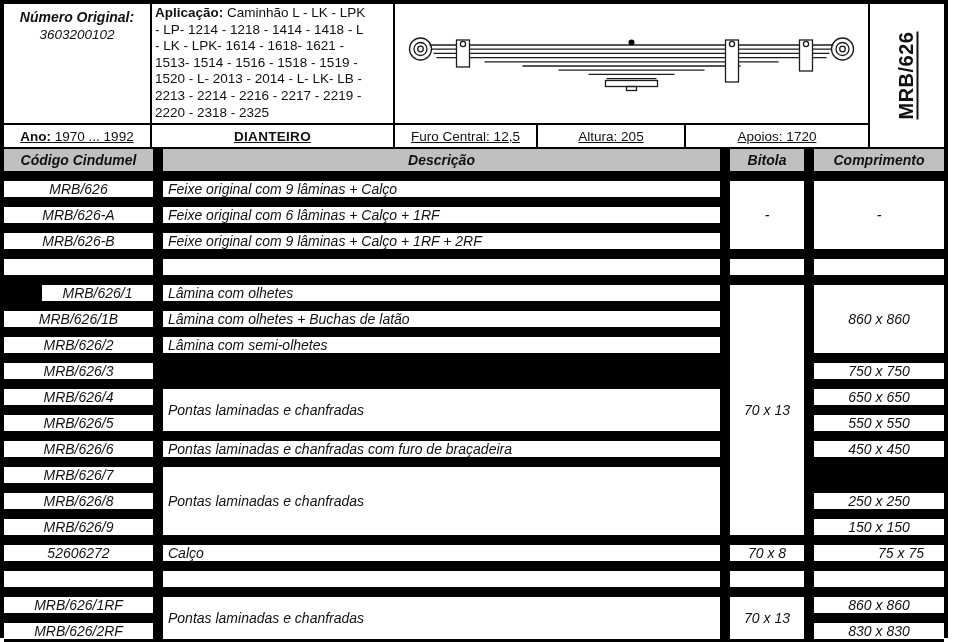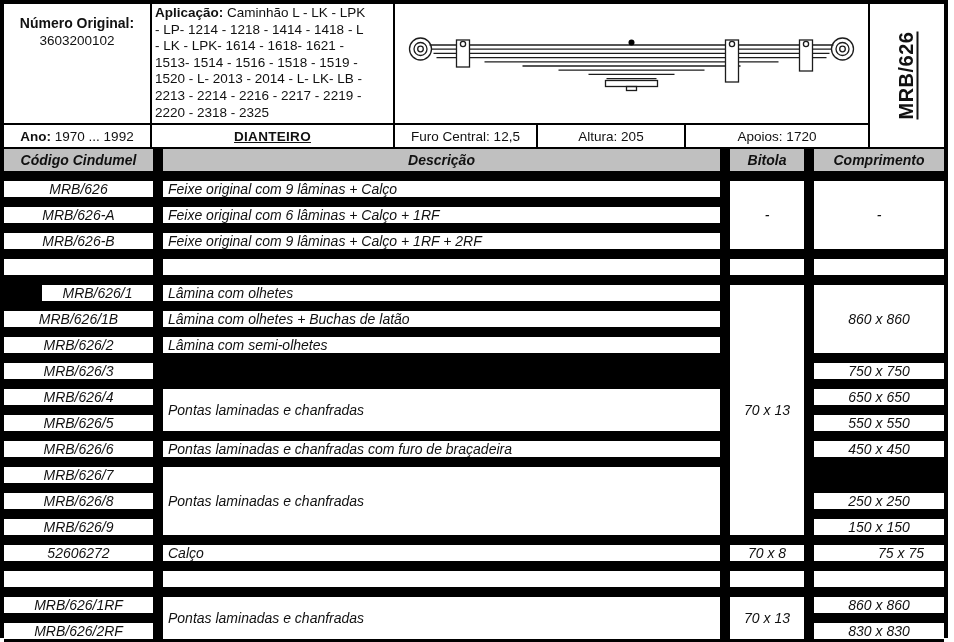--- a/index.html
+++ b/index.html
@@ -4,22 +4,22 @@
 <style>
   html,body{margin:0;padding:0;background:#fff;}
   body{width:954px;height:642px;position:relative;font-family:"Liberation Sans",sans-serif;color:#111;}
   #frame{position:absolute;left:0;top:0;width:948px;height:638px;box-sizing:border-box;
          border:4px solid #000;background:#000;display:flex;flex-direction:column;row-gap:2px;}
 
   
   #topgrid{display:grid;grid-template-columns:146px 241px 141px 146px 1fr 74px;
            grid-template-rows:119px 22px;gap:2px;background:#000;flex:0 0 143px;}
   .cell{background:#fff;overflow:hidden;}
-  .vcenter{display:flex;align-items:center;justify-content:center;}
-  #numero{grid-column:1;grid-row:1;text-align:center;padding-top:11px;font-size:13.5px;line-height:17px;}
+  .vcenter{display:flex;align-items:center;justify-content:center;text-decoration:underline;}
+  #numero{grid-column:1;grid-row:1;text-align:center;padding-top:5px;font-size:13.5px;line-height:17px;font-style:italic;}
   #numero b{font-size:14px;}
   #aplicacao{grid-column:2;grid-row:1;font-size:13.5px;line-height:16.6px;padding:1px 2px 0 3px;white-space:pre-line;}
   #drawing{grid-column:3 / span 3;grid-row:1;}
   #drawing svg{display:block;width:100%;height:100%;}
   #sidebar{grid-column:6;grid-row:1 / span 2;display:flex;align-items:center;justify-content:center;}
   #sidebar .vert{transform:rotate(-90deg);font-weight:bold;font-size:20px;letter-spacing:.5px;
                  text-decoration:underline;text-underline-offset:3px;white-space:nowrap;}
   .row2{font-size:13.5px;}
   #ano{grid-column:1;grid-row:2;}
   #posicao{grid-column:2;grid-row:2;font-weight:bold;text-decoration:underline;letter-spacing:.3px;}

